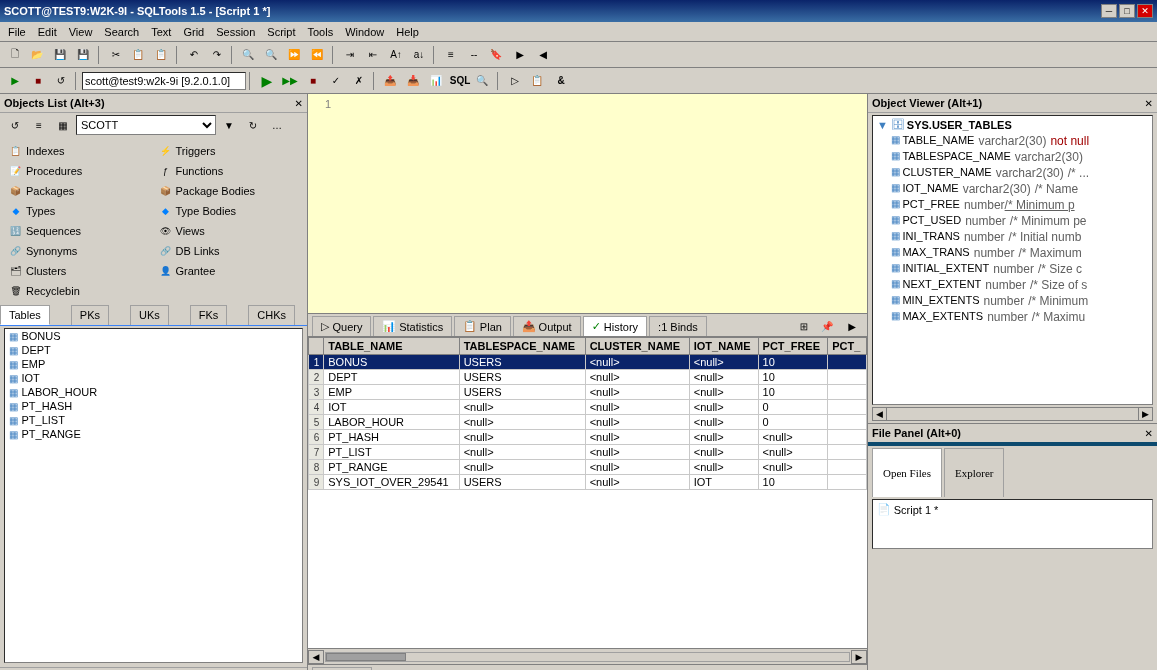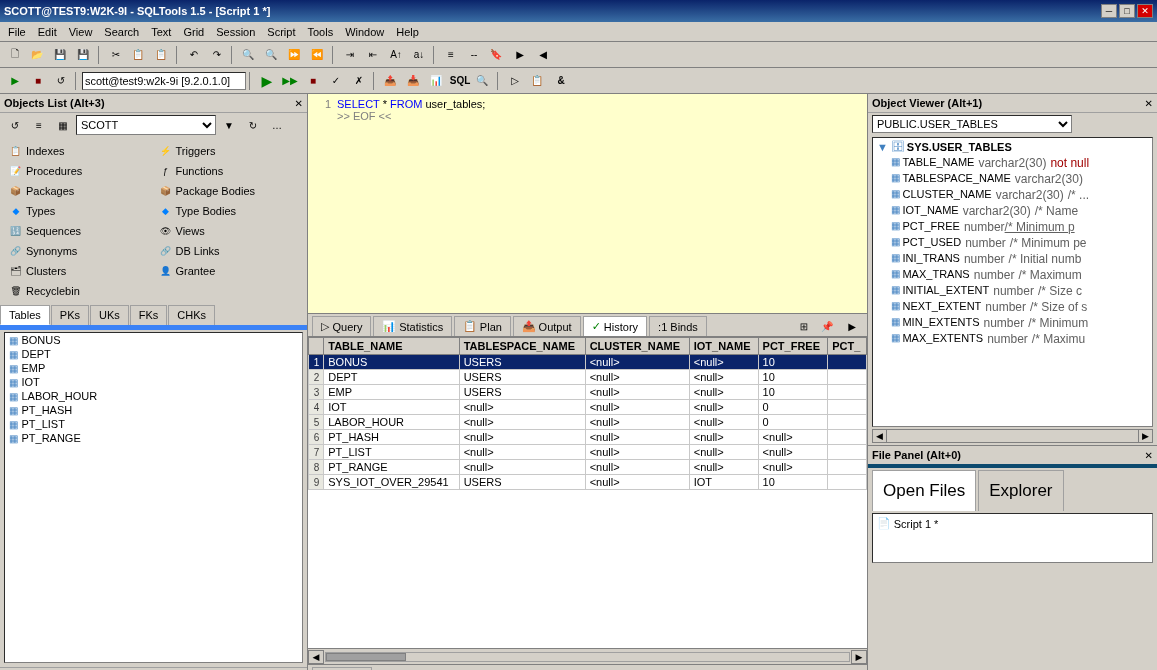--- a/index.html
+++ b/index.html
@@ -32,21 +32,21 @@
     .panel-close { font-size: 10px; cursor: pointer; }
 
     .object-toolbar { display: flex; gap: 2px; padding: 2px 4px; background: #d4d0c8; align-items: center; }
     .schema-select { height: 20px; border: 1px inset #808080; background: white; width: 140px; }
 
     .objects-grid { display: grid; grid-template-columns: 1fr 1fr; gap: 0; padding: 4px; }
     .obj-btn { display: flex; align-items: center; gap: 3px; padding: 2px 4px; cursor: pointer; border: 1px solid transparent; font-size: 11px; }
     .obj-icon { width: 14px; height: 14px; display: flex; align-items: center; justify-content: center; font-size: 9px; }
 
     
-    .objects-tabs { display: flex; border-bottom: 5px solid #3b82f6; background: #d4d0c8; }
+    .objects-tabs { display: flex; border-bottom: 1px solid #3b82f6; background: #d4d0c8; gap: 20px; }
     .obj-tab { padding: 3px 8px; cursor: pointer; border: 1px solid #a0a0a0; border-bottom: none; background: #d4d0c8; font-size: 11px; margin-right: 1px; }
     .obj-tab.active { background: white; border-bottom: 1px solid white; z-index: 1; }
 
     
     .object-list { flex: 1; background: white; overflow-y: auto; border: 1px inset #808080; margin: 2px 4px; }
     .list-item { display: flex; align-items: center; gap: 3px; padding: 1px 4px; cursor: pointer; }
     .list-item-icon { font-size: 10px; color: #4080c0; }
 
     
     .center-panel { flex: 1; display: flex; flex-direction: column; }
@@ -72,21 +72,21 @@
     .obj-tree { flex: 1; background: white; border: 1px inset #808080; margin: 2px 4px; overflow: auto; }
     .tree-node { padding: 1px 2px; cursor: pointer; display: flex; align-items: flex-start; }
     .tree-label { font-size: 11px; }
     .tree-detail { color: #606060; font-size: 12px; }
     .tree-icon { color: #4080c0; margin-right: 2px; font-size: 10px; }
 
     
     .file-panel { border-top: 1px solid #808080; }
     .file-panel-header { display: flex; align-items: center; justify-content: space-between; padding: 3px 4px; background: #d4d0c8; border-bottom: 4px solid #0c4a6e; }
     .file-tabs { display: flex; padding: 2px 4px 0; gap: 2px; background: #d4d0c8; }
-    .file-tab { padding: 10px 10px; cursor: pointer; border: 1px solid #a0a0a0; border-bottom: none; background: #d4d0c8; font-size: 17px; }
+    .file-tab { padding: 18px 10px; cursor: pointer; border: 1px solid #a0a0a0; border-bottom: none; background: #d4d0c8; font-size: 11px; font-family: Liberation Serif, serif; }
     .file-tab.active { background: white; }
     .file-list { background: white; border: 1px inset #808080; margin: 2px 4px; padding: 2px; min-height: 50px; }
     .file-item { display: flex; align-items: center; gap: 3px; padding: 1px 2px; font-size: 11px; cursor: pointer; }
 
     
     .scrollable { overflow: auto; }
     ::-webkit-scrollbar { width: 12px; height: 12px; }
     ::-webkit-scrollbar-track { background: #d4d0c8; }
     ::-webkit-scrollbar-thumb { background: #a0a0a0; border: 1px solid #808080; }
 
@@ -301,31 +301,20 @@
   </div>
 
   <div class="center-panel">
 
     <div class="editor-area">
       <div style="display:flex; font-family:'Courier New', monospace; font-size:12px;">
         <div style="color:#808080; min-width:25px; padding-right:6px; text-align:right; user-select:none;">
           <div>1</div>
           <div style="color:#c0c0c0;"></div>
         </div>
-        <div>
-          <div>
-            <span style="color:#0000ff;">SELECT</span>
-            <span> * </span>
-            <span style="color:#0000ff;">FROM</span>
-            <span> user_tables;</span>
-          </div>
-          <div style="color:#808080;">
-            <span>&gt;&gt; EOF &lt;&lt;</span>
-          </div>
-        </div>
       </div>
     </div>
 
     <div class="results-tabs">
       <div class="res-tab">
         <span>▷</span>
         <span>Query</span>
       </div>
       <div class="res-tab">
         <span>📊</span>
@@ -462,25 +451,20 @@
     <div style="background:#d4d0c8; height:20px; display:flex; align-items:flex-end; padding:0 4px; border-top:1px solid #808080;">
       <div style="padding:2px 8px; background:#d4d0c8; border:1px solid #a0a0a0; border-bottom:none; font-size:11px; cursor:pointer;">Script 1*</div>
     </div>
   </div>
 
   <div class="right-panel">
     <div class="obj-viewer-header">
       <span class="panel-title">Object Viewer (Alt+1)</span>
       <span class="panel-close">✕</span>
     </div>
-    <div style="padding:2px 4px;">
-      <select class="obj-viewer-select">
-        <option>PUBLIC.USER_TABLES</option>
-      </select>
-    </div>
 
     <div class="obj-tree scrollable" style="flex:1; max-height:290px;">
       <div style="padding:2px 4px; display:flex; align-items:center;">
         <span style="color:#4080c0; margin-right:3px;">▼</span>
         <span style="color:#4080c0;">🗄</span>
         <span style="font-weight:bold; margin-left:2px;">SYS.USER_TABLES</span>
       </div>
       <div class="indent">
         <div class="tree-node">
           <span class="tree-icon">▦</span>

